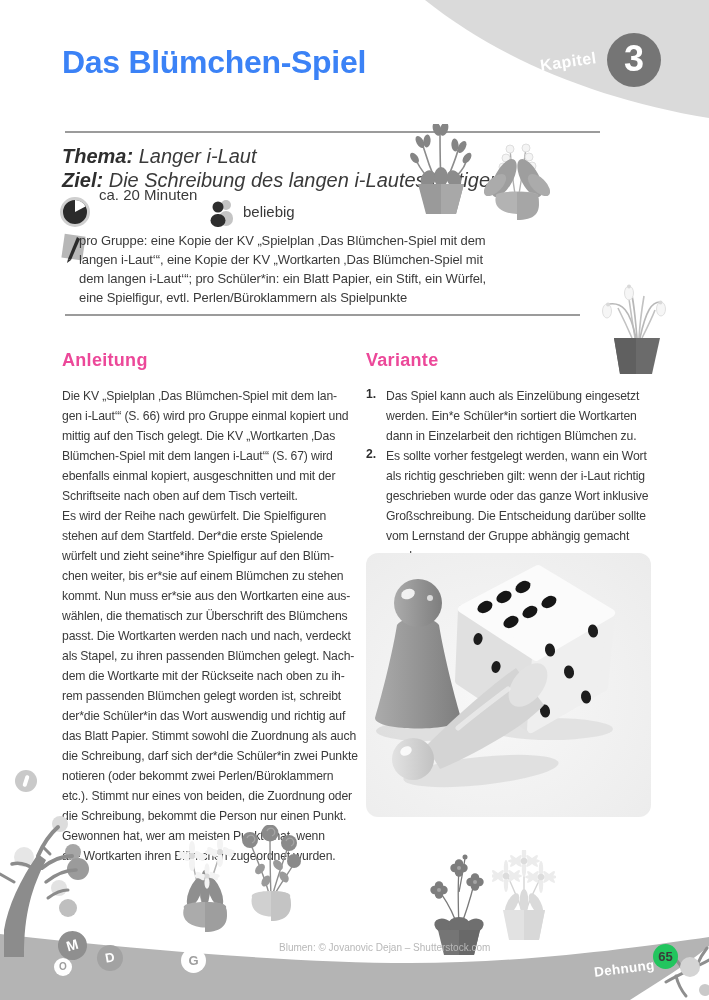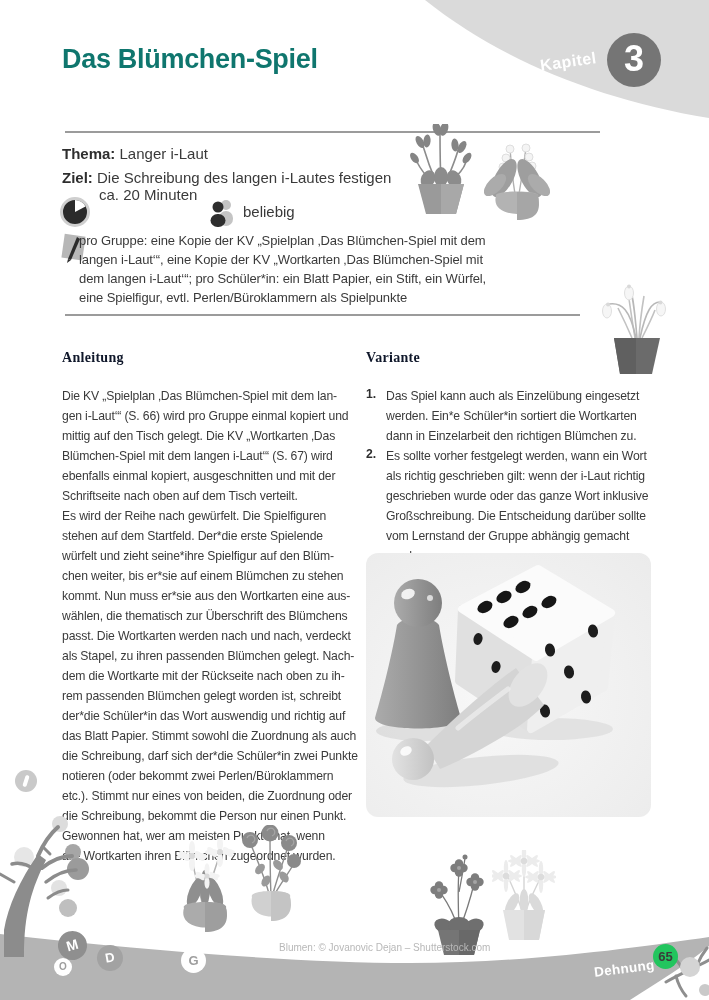--- a/index.html
+++ b/index.html
@@ -1,34 +1,34 @@
 <!DOCTYPE html>
 <html><head>
 <meta charset="utf-8">
 <style>
   * { margin:0; padding:0; box-sizing:border-box; }
   body { background:#e8e8e8; font-family:"Liberation Sans", sans-serif; }
   .page { position:relative; width:709px; height:1000px; background:#ffffff; overflow:hidden; margin:0 auto; }
   .abs { position:absolute; }
 
-  .title { left:62px; top:44px; font-size:27px; font-weight:bold; color:#0f766e; letter-spacing:-0.3px; }
+  .title { left:62px; top:44px; font-size:32px; font-weight:bold; color:#3b82f6; letter-spacing:-0.3px; }
   .chapter-label { left:540px; top:53px; color:#ffffff; font-size:16px; font-weight:600; transform:rotate(-8deg); letter-spacing:0.5px; }
   .chapter-circle { left:607px; top:33px; width:54px; height:54px; background:#757575; border-radius:50%;
                     color:#ffffff; font-size:36px; font-weight:bold; text-align:center; line-height:52px; }
 
   .rule { height:2px; background:#9b9b9b; }
 
-  .meta-line { font-size:15px; color:#3a3a3a; }
+  .meta-line { font-size:20px; color:#3a3a3a;font-style:italic; }
   .meta-line b { color:#2e2e2e; }
   .icon-label { font-size:15px; color:#3a3a3a; }
 
   .material-text { left:79px; top:231px; width:485px; font-size:13px; line-height:19px;
                    color:#3a3a3a; white-space:pre-line; letter-spacing:-0.1px; }
 
-  .col-heading { font-size:14px; font-weight:bold; color:#0f172a; font-family:Liberation Serif, serif; letter-spacing:0.3px; }
+  .col-heading { font-size:18px; font-weight:bold; color:#ec4899; font-family:Liberation Sans, sans-serif; letter-spacing:0.3px; }
   .body-text { font-size:12.2px; line-height:20px; color:#3a3a3a; white-space:pre-line; letter-spacing:-0.15px; }
 
   .variante-item { display:flex; }
   .variante-num { width:20px; flex:0 0 20px; font-weight:bold; font-size:12.2px; line-height:17px; color:#2e2e2e; }
 
   .photo-credit { left:366px; top:821px; width:285px; text-align:right; font-size:9.5px; color:#adadad; }
   .flowers-credit { left:250px; top:942px; font-size:10px; color:#b8b8b8;margin-left:29px; }
 
   .letter-circle { border-radius:50%; text-align:center; font-weight:bold; z-index:5; }
   .lc-dark { background:#8f8f8f; color:#ffffff; }

